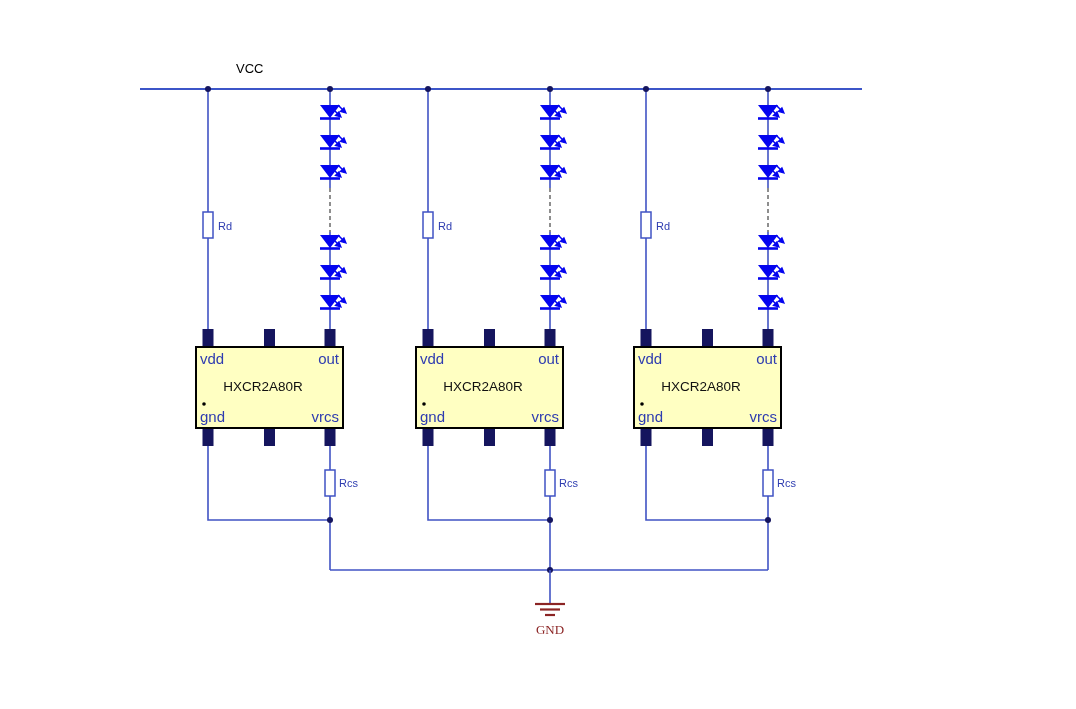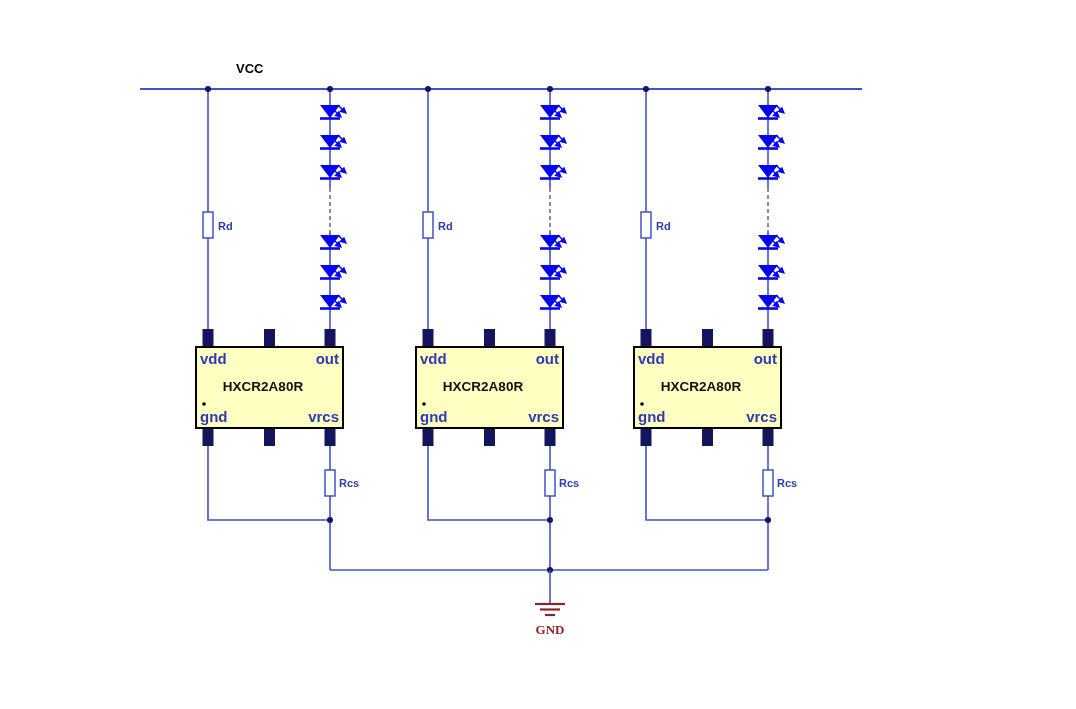--- a/index.html
+++ b/index.html
@@ -1,16 +1,16 @@
 <!DOCTYPE html>
 <html><head>
 <meta charset="utf-8">
 <style>
   html,body{margin:0;padding:0;background:#ffffff;}
-  #canvas{position:relative;width:1076px;height:709px;background:#ffffff;overflow:hidden;font-weight:bold;}
+  #canvas{position:relative;width:1076px;height:709px;background:#ffffff;overflow:hidden;}
   svg text{font-family:"Liberation Sans",sans-serif;}
   svg text.serif{font-family:"Liberation Serif",serif;}
 </style>
 </head>
 <body>
 
 <div id="canvas">
 <svg width="1076" height="709" viewBox="0 0 1076 709" xmlns="http://www.w3.org/2000/svg">
 
   <defs>

